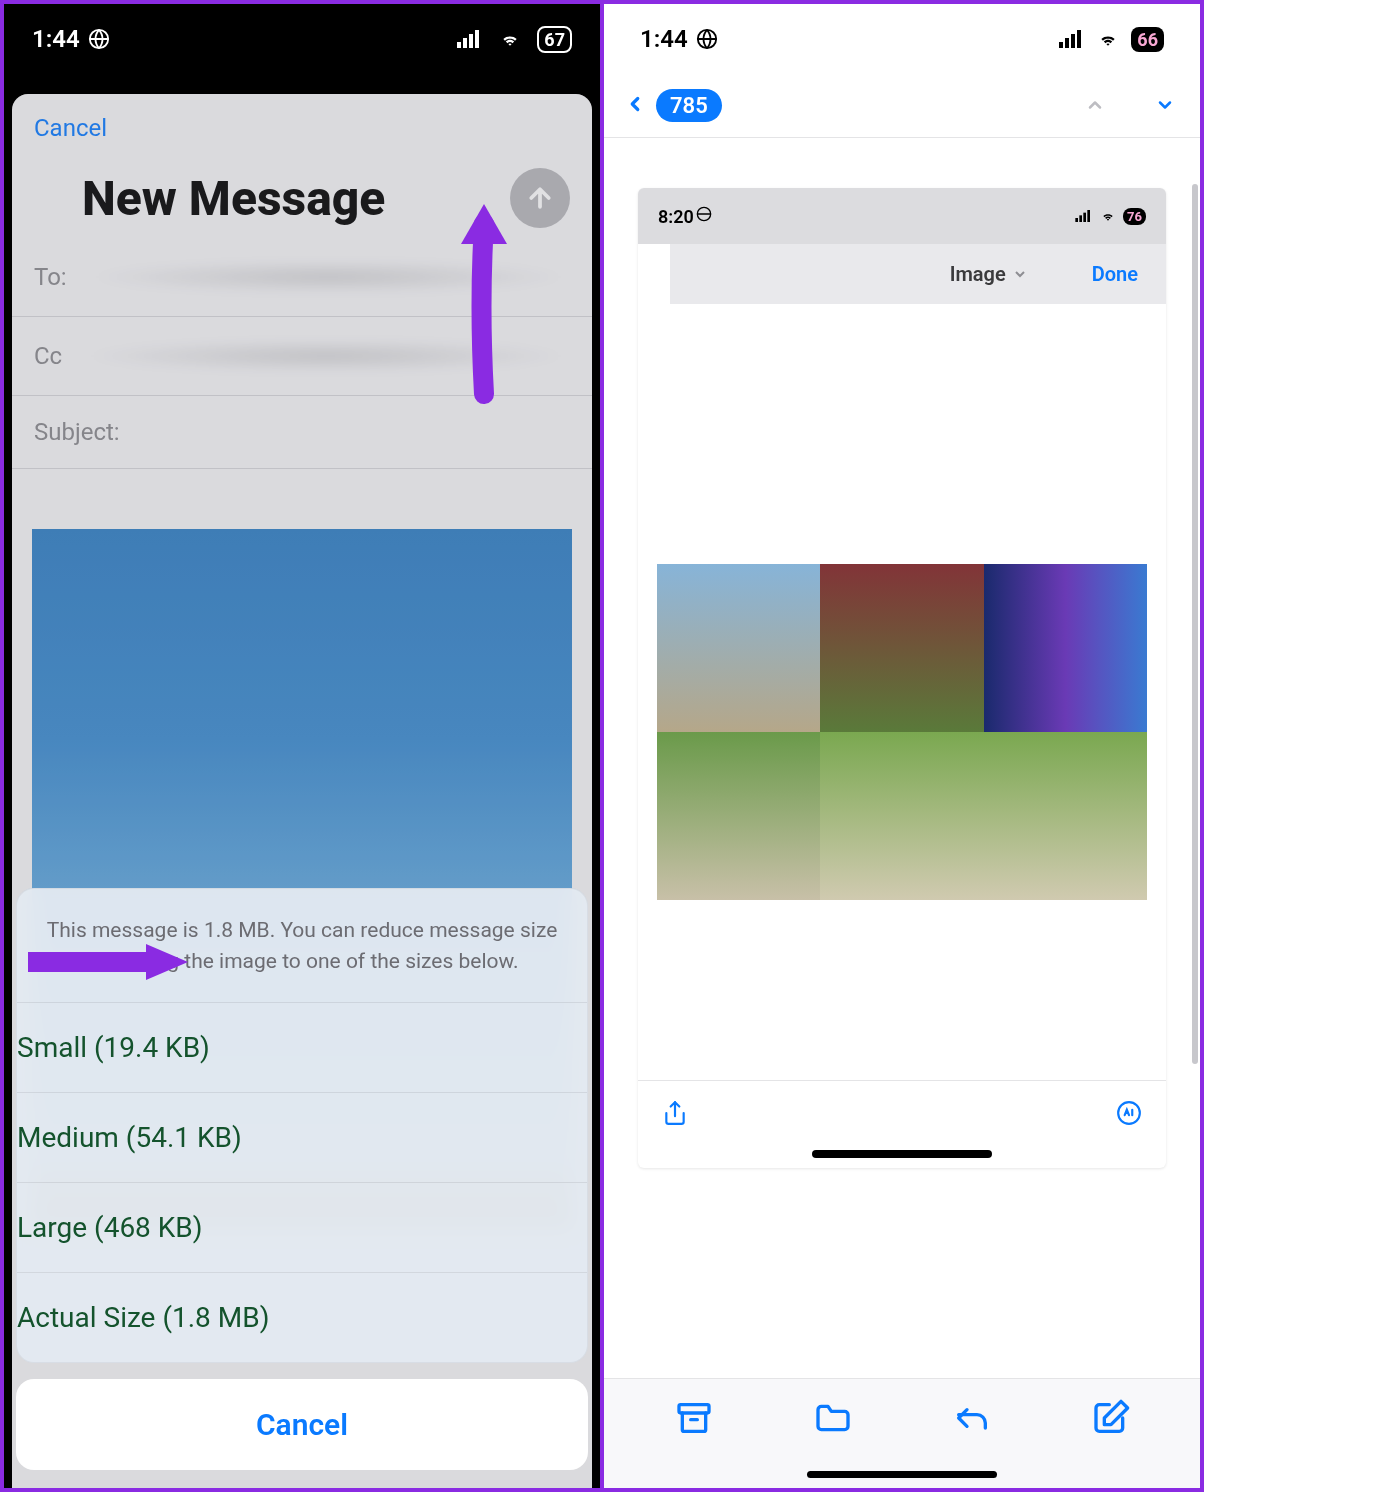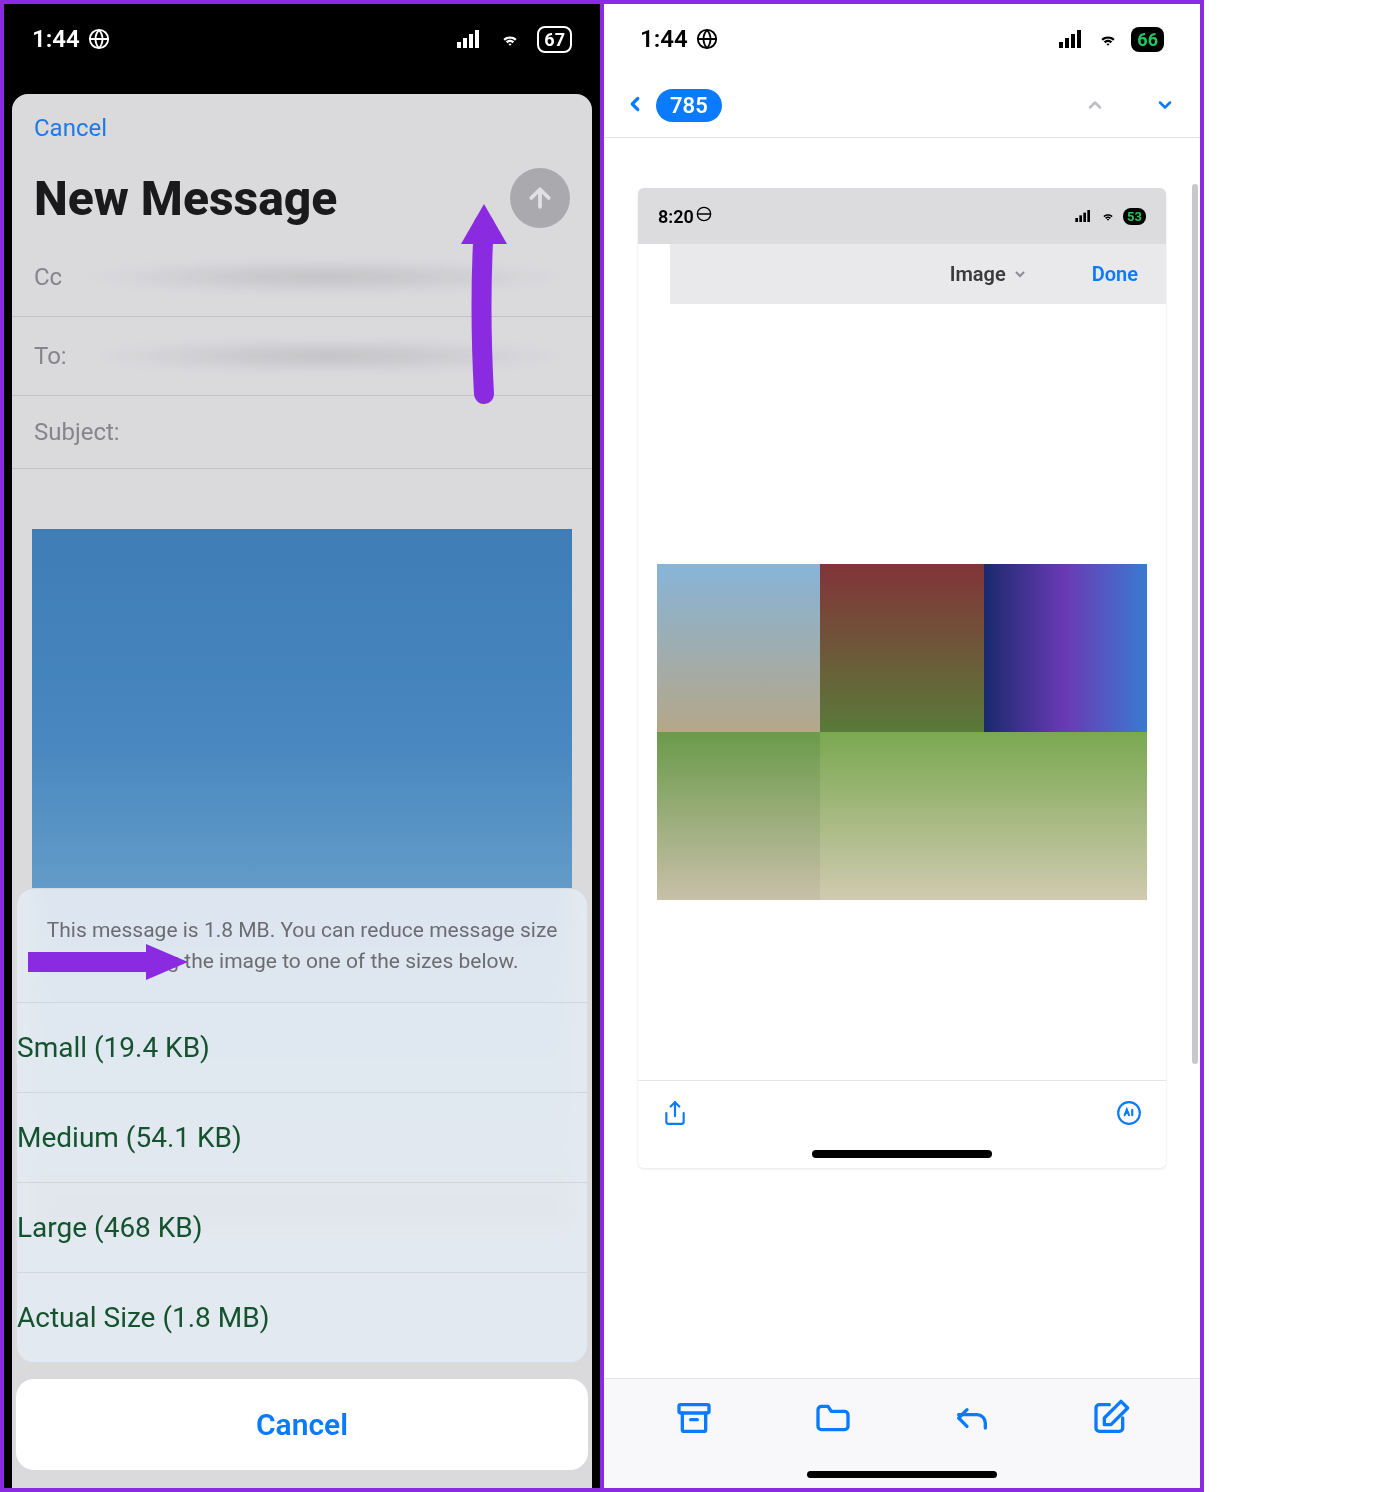--- a/index.html
+++ b/index.html
@@ -39,21 +39,21 @@
   }
   .left-status .time { display:flex; align-items:center; gap:8px; }
   .left-status .indicators { display:flex; align-items:center; gap:14px; }
   .battery-pill {
     display:inline-flex; align-items:center;
     border:2px solid #fff; border-radius:8px;
     padding:1px 5px; font-size:18px; font-weight:700;
   }
   .battery-pill-dark {
     display:inline-flex; align-items:center;
-    background:#000; color:#22c55e; border-radius:8px;
+    background:#000; color:#f9a8d4; border-radius:8px;
     padding:2px 6px; font-size:18px; font-weight:700;
   }
 
   .compose-card {
     position:absolute;
     top:90px; left:8px; right:8px; bottom:0;
     background:#f6f6f8;
     border-radius:16px 16px 0 0;
     overflow:hidden;
   }
@@ -62,21 +62,21 @@
     background: rgba(120,120,128,0.22);
     pointer-events:none;
   }
   .compose-header {
     padding: 20px 22px 10px;
   }
   .cancel-link { color:#0a7aff; font-size:24px; }
   .nm-title {
     font-size:48px; font-weight:800; color:#000;
     margin-top:26px;
-    display:flex; justify-content:space-between; align-items:center;
+    display:flex; justify-content:space-between; align-items:center;margin-left:48px;
   }
   .send-btn {
     width:60px; height:60px; border-radius:50%;
     background:#b8b8bc; display:flex;align-items:center;justify-content:center;
     color:#fff;
   }
   .field-row {
     padding: 22px 22px;
     border-bottom:1px solid #d6d6da;
     display:flex; align-items:center; gap:20px;
@@ -287,25 +287,25 @@
         <div class="nm-title">
           <span>New Message</span>
           <div class="send-btn">
             <svg width="30" height="30" viewBox="0 0 24 24" fill="none" stroke="#fff" stroke-width="3" stroke-linecap="round" stroke-linejoin="round">
                 <path d="M12 19V5M5 12l7-7 7 7"></path>
               </svg>
           </div>
         </div>
       </div>
       <div class="field-row">
+        <span>To:</span>
+        <div class="val-blur"></div>
+      </div>
+      <div class="field-row">
         <span>Cc</span>
-        <div class="val-blur"></div>
-      </div>
-      <div class="field-row">
-        <span>To:</span>
         <div class="val-blur"></div>
       </div>
       <div class="field-row">
         <span>Subject:</span>
       </div>
       <div class="body-area">
         <div class="sky"></div>
       </div>
       <div class="dim-overlay"></div>
     </div>
@@ -400,21 +400,21 @@
           <span style="display:flex;align-items:center;gap:6px;">
             <svg width="18" height="12" viewBox="0 0 26 18">
                 <rect x="0" y="12" width="4" height="6" fill="#000"></rect>
                 <rect x="6" y="8" width="4" height="10" fill="#000"></rect>
                 <rect x="12" y="4" width="4" height="14" fill="#000"></rect>
                 <rect x="18" y="0" width="4" height="18" fill="#000"></rect>
               </svg>
             <svg width="18" height="14" viewBox="0 0 24 24" fill="#000">
                 <path d="M12 20l-2-2c1-1 3-1 4 0l-2 2zm-5-5c3-3 7-3 10 0l-2 2c-2-2-4-2-6 0l-2-2zm-3-3c4-4 12-4 16 0l-2 2c-3-3-9-3-12 0l-2-2z"></path>
               </svg>
-            <span class="battery-pill-dark" style="font-size:13px;padding:1px 4px;">53</span>
+            <span class="battery-pill-dark" style="font-size:13px;padding:1px 4px;">76</span>
           </span>
         </div>
         <div class="inner-bar">
           <span class="img-label">
             <span>Image</span>
             <svg width="16" height="16" viewBox="0 0 24 24" fill="none" stroke="#8e8e93" stroke-width="3">
                 <polyline points="6 9 12 15 18 9"></polyline>
               </svg>
           </span>
           <span class="done">Done</span>

